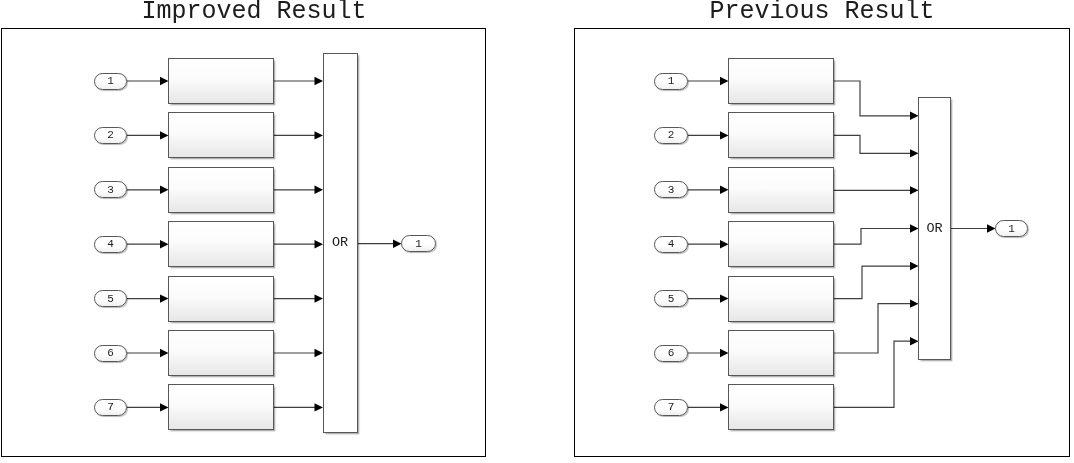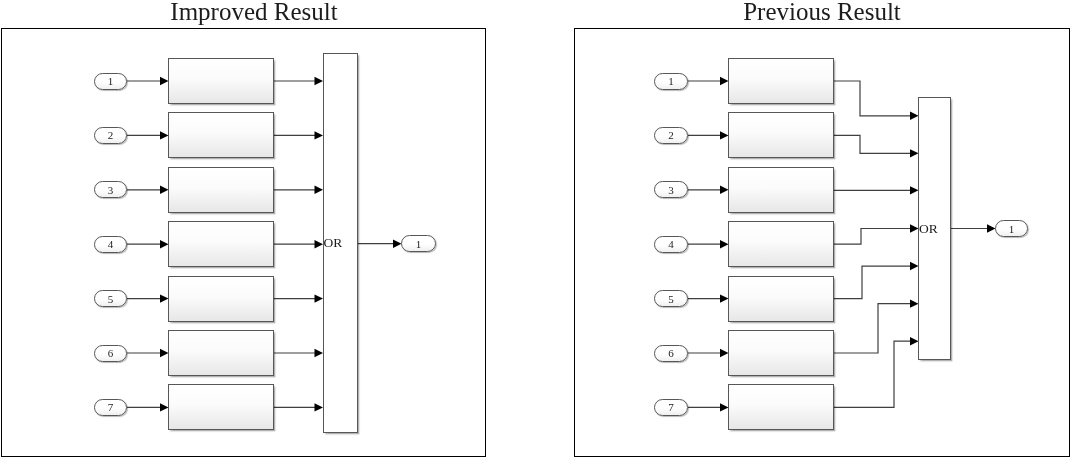--- a/index.html
+++ b/index.html
@@ -1,21 +1,21 @@
 <!DOCTYPE html>
 <html><head>
 <meta charset="utf-8">
 <style>
   html, body { margin: 0; padding: 0; background: #ffffff; }
   #canvas {
     position: relative;
     width: 1074px;
     height: 463px;
     background: var(--bg, #ffffff);
-    font-family: Liberation Serif, serif;
+    font-family: Liberation Mono, monospace;
     overflow: hidden;
   }
   .panel-title {
     position: absolute;
     top: -3px;
     transform: translateX(-50%);
     font-size: 25px;
     line-height: 29px;
     color: var(--text, #1c1c1c);
     white-space: nowrap;
@@ -38,20 +38,21 @@
     box-sizing: border-box;
     border: 1.3px solid var(--block-border, #575757);
     background: #ffffff;
     box-shadow: 1.5px 1.5px 1.5px rgba(0,0,0,0.30);
   }
   .orlabel {
     position: absolute;
     left: 0; top: 50%;
     width: 100%;
     transform: translateY(-52%);
+    text-align: center;
     font-size: 13.5px;
     color: var(--text, #1c1c1c);
   }
   .port {
     position: absolute;
     box-sizing: border-box;
     height: 17px;
     border: 1.3px solid var(--block-border, #575757);
     border-radius: 9px;
     background: linear-gradient(180deg, #ffffff 55%, #f0f0f0 100%);

